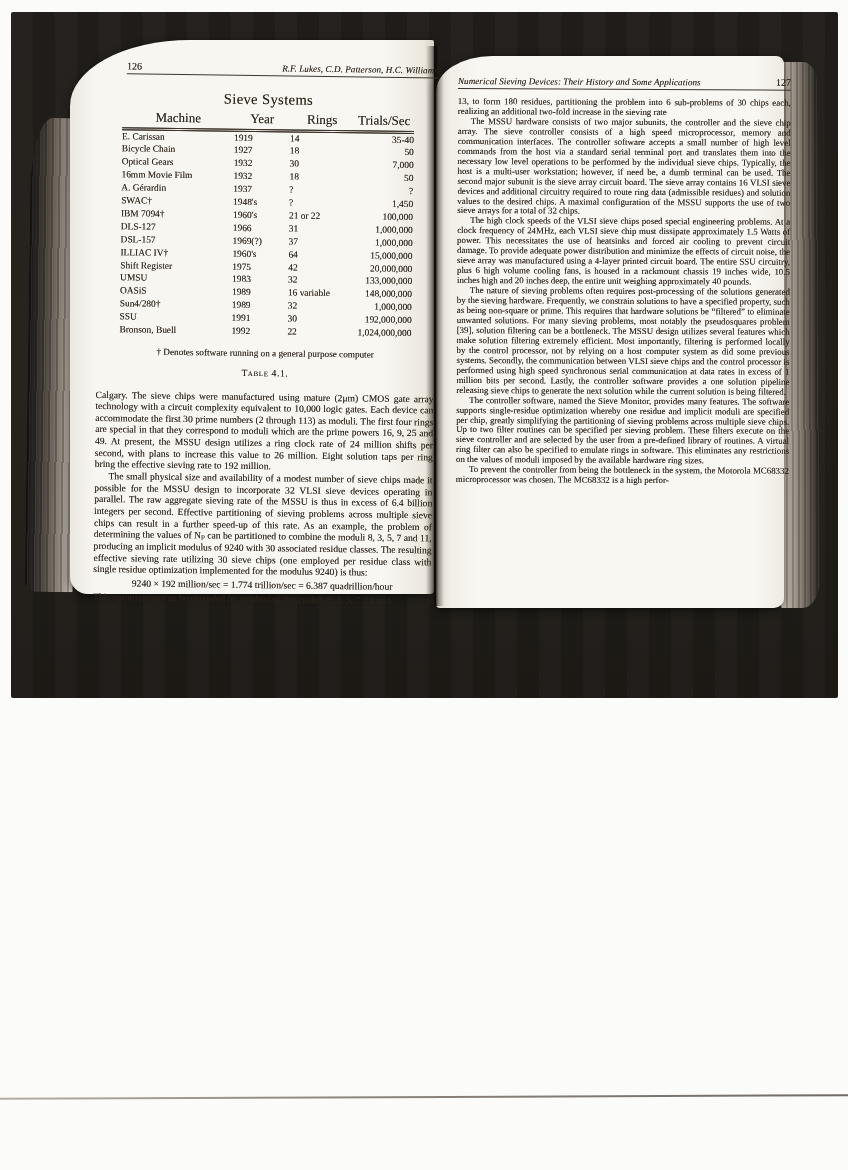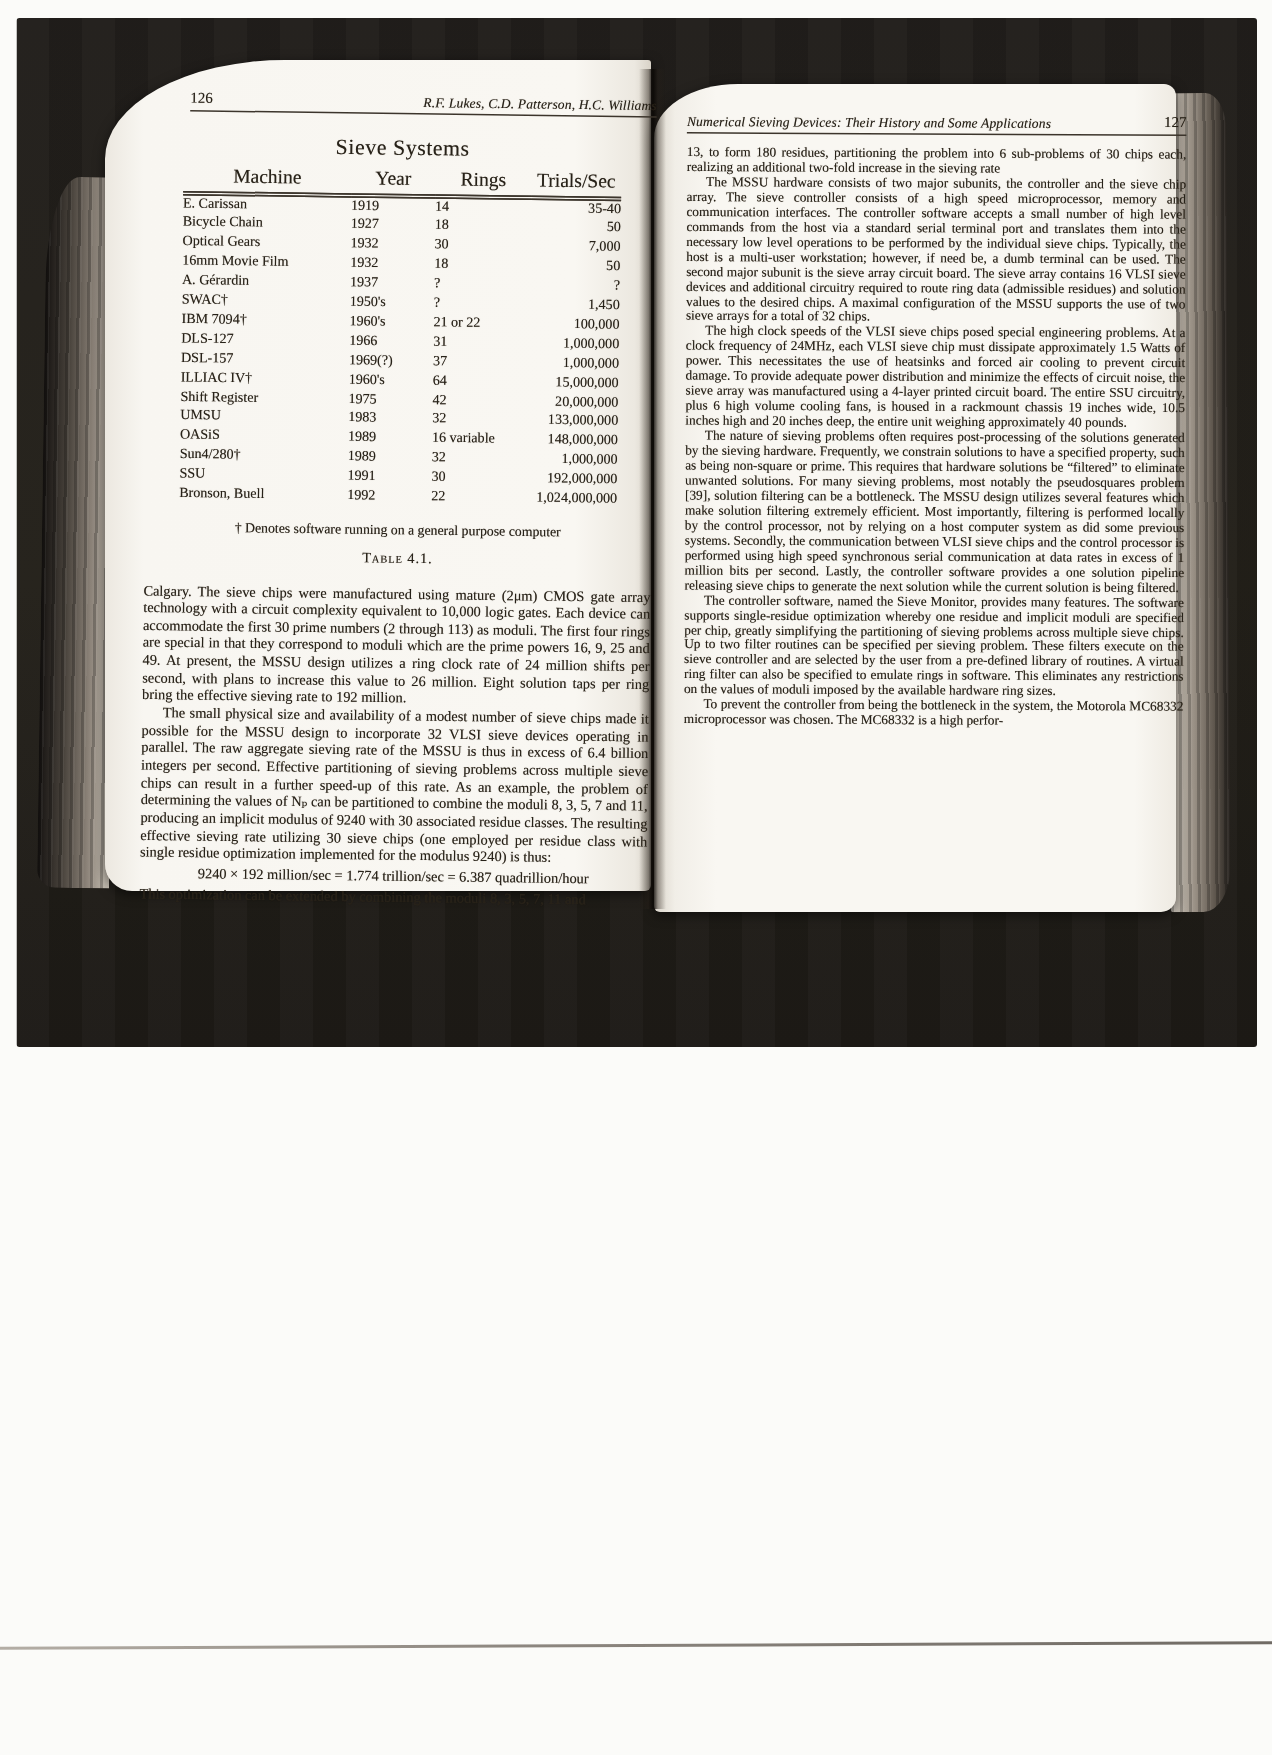--- a/index.html
+++ b/index.html
@@ -153,21 +153,21 @@
           <td class="c-trials">50</td>
         </tr>
           <tr>
           <td class="c-machine">A. Gérardin</td>
           <td class="c-year">1937</td>
           <td class="c-rings">?</td>
           <td class="c-trials">?</td>
         </tr>
           <tr>
           <td class="c-machine">SWAC†</td>
-          <td class="c-year">1950's</td>
+          <td class="c-year">1948's</td>
           <td class="c-rings">?</td>
           <td class="c-trials">1,450</td>
         </tr>
           <tr>
           <td class="c-machine">IBM 7094†</td>
           <td class="c-year">1960's</td>
           <td class="c-rings">21 or 22</td>
           <td class="c-trials">100,000</td>
         </tr>
           <tr>

